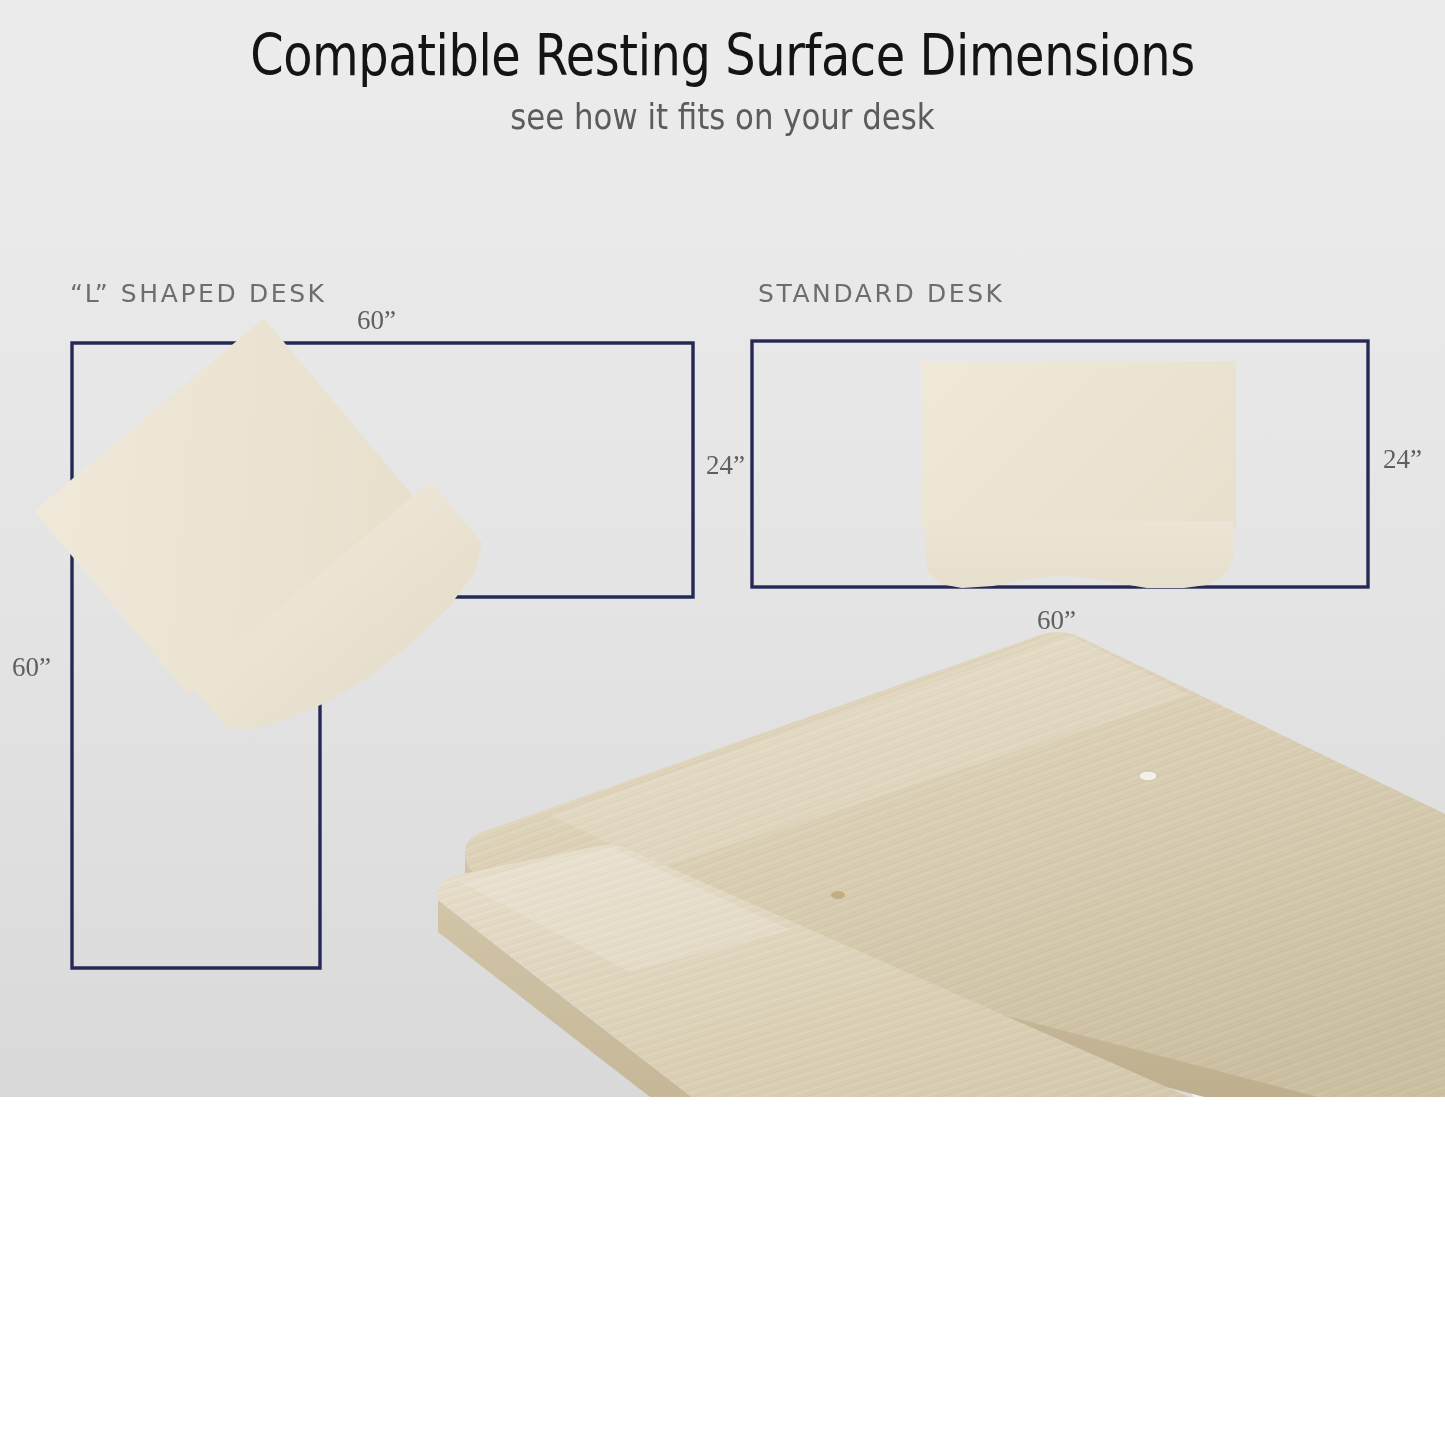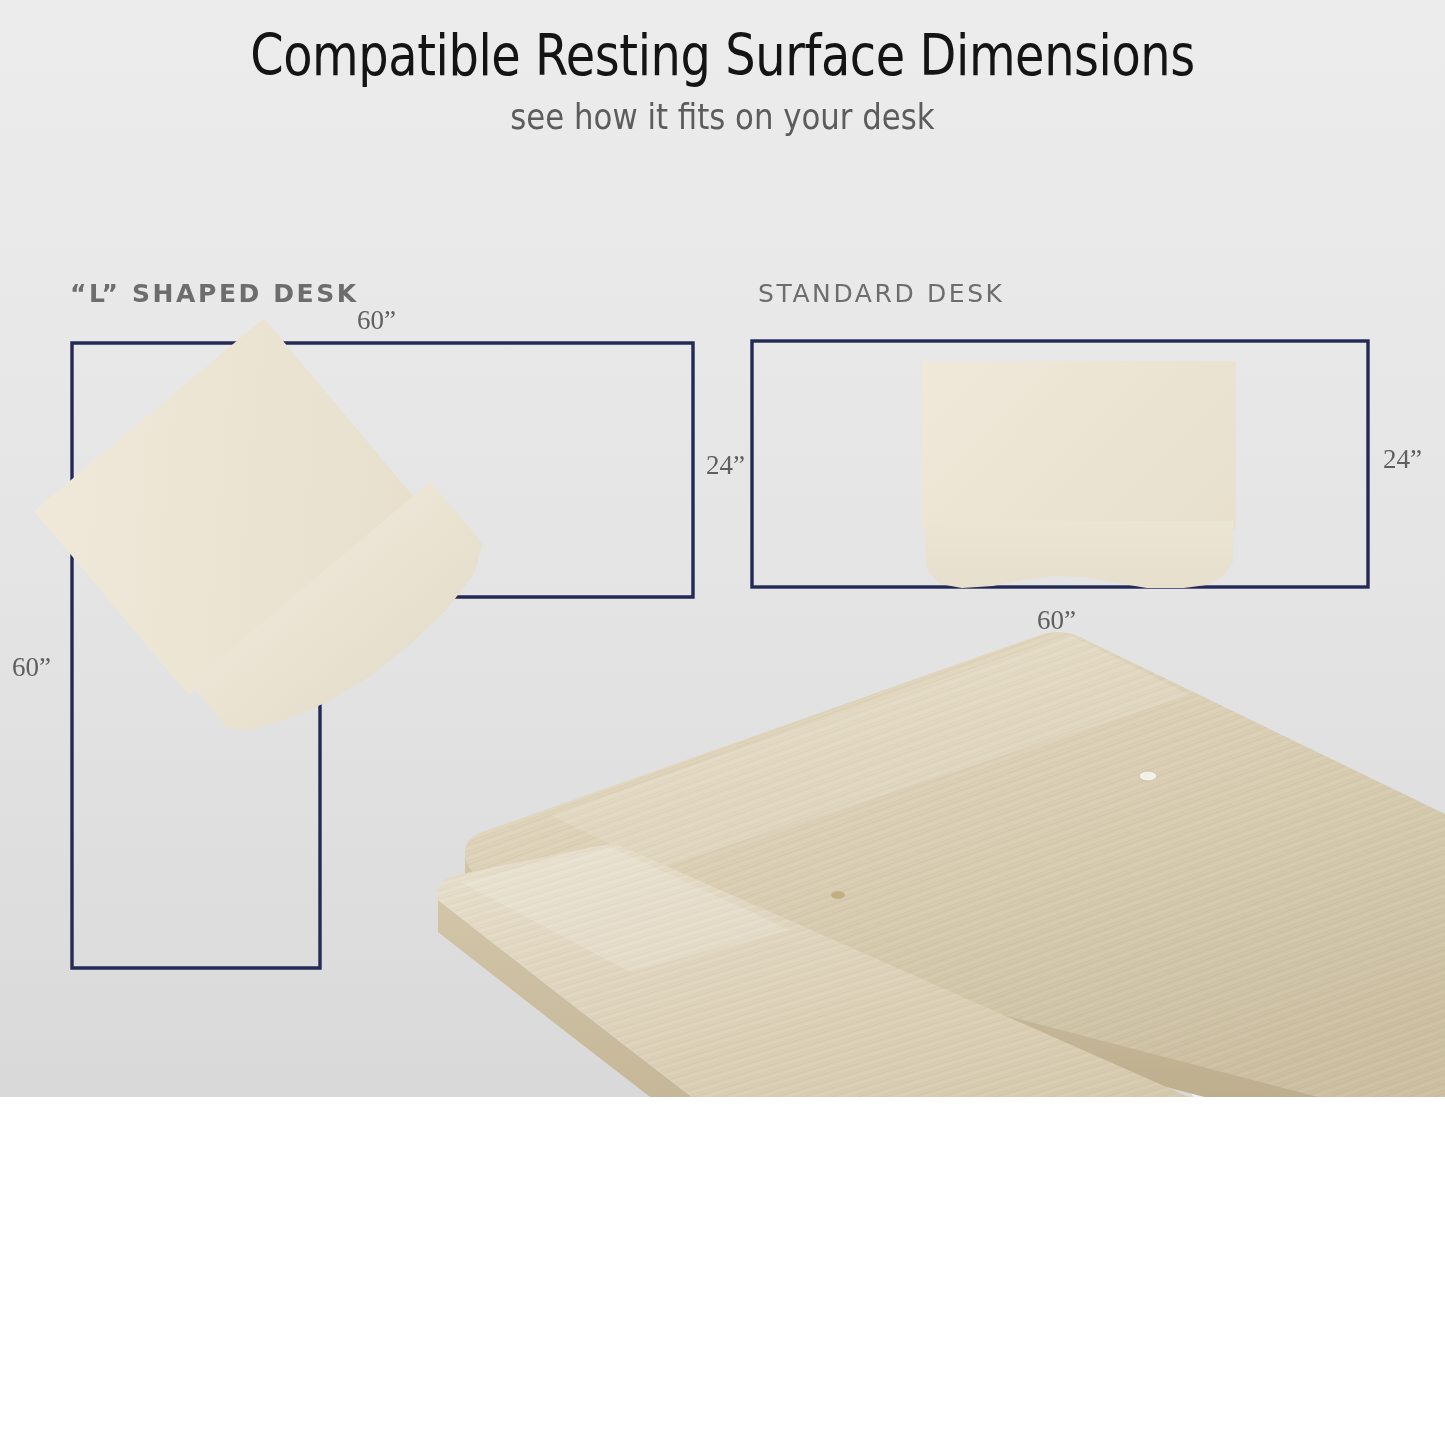--- a/index.html
+++ b/index.html
@@ -56,21 +56,21 @@
   .section-label {
     position: absolute;
     font-size: 25px;
     line-height: 28px;
     color: #6d6d6d;
     letter-spacing: 2.6px;
     font-weight: 400;
     font-family: "DejaVu Sans", sans-serif;
     white-space: nowrap;
   }
-  #label-l-desk { left: 70px; top: 280px; font-weight: bold; }
+  #label-l-desk { left: 70px; top: 280px; }
   #label-std-desk { left: 758px; top: 280px; text-align: center; }
 
   
   .dim {
     position: absolute;
     font-size: 27px;
     line-height: 30px;
     color: #5f5f5f;
     font-weight: 400;
     font-family: Liberation Serif, serif;

